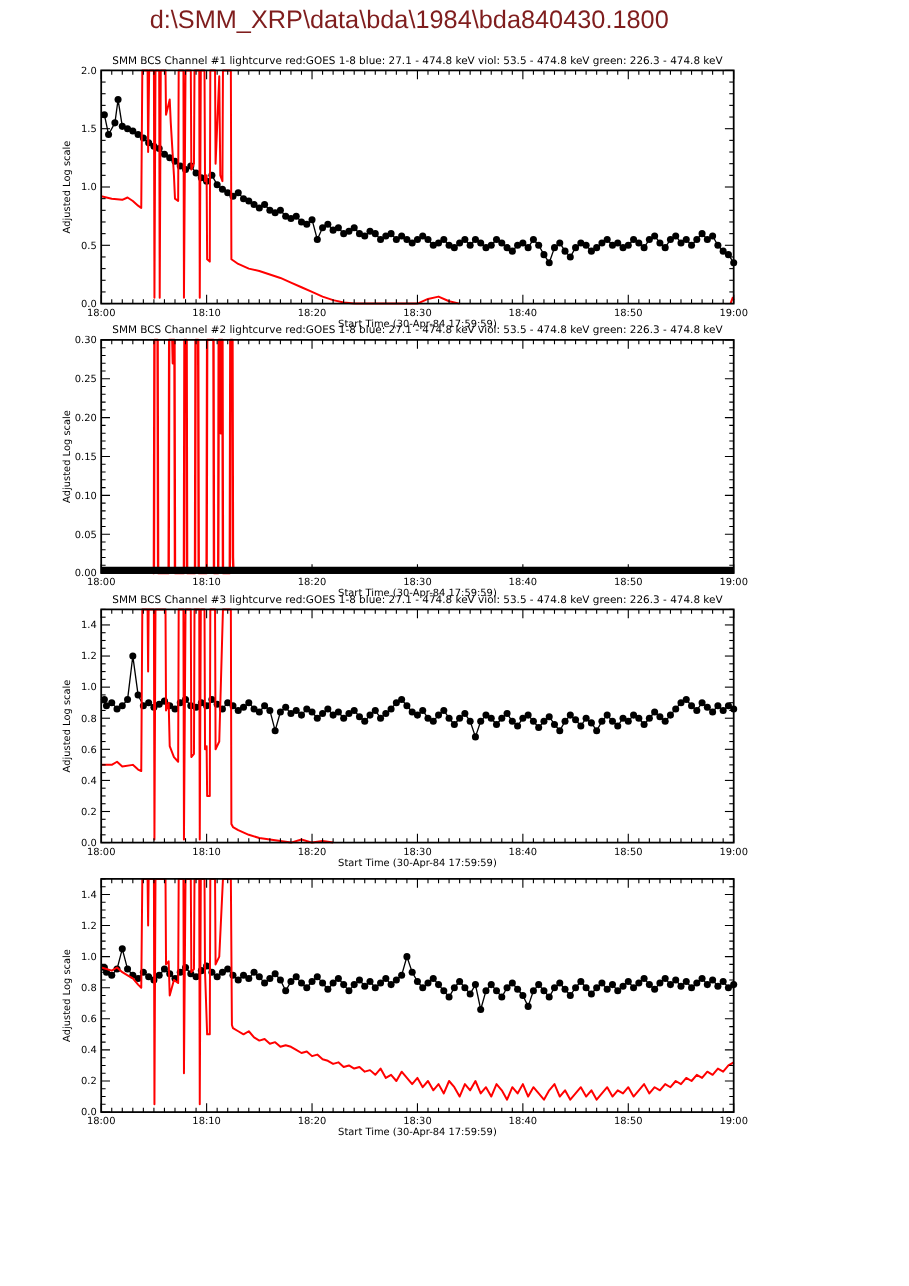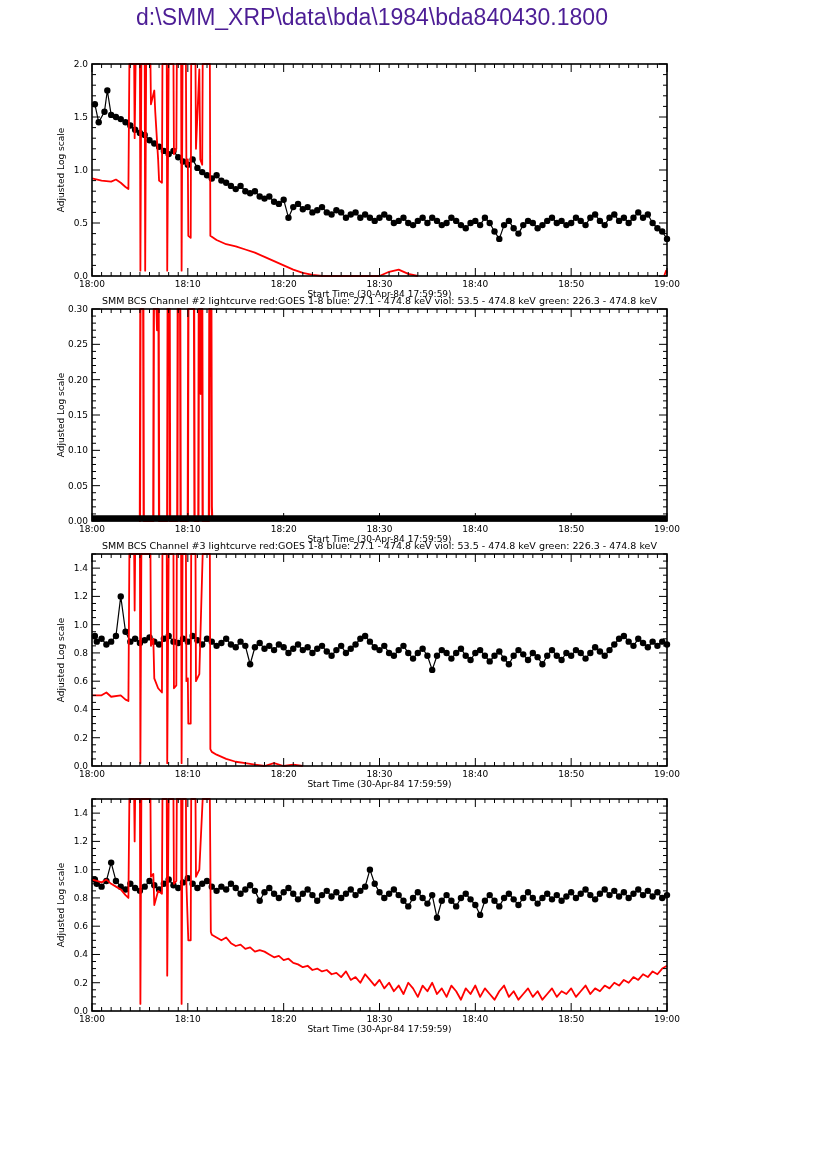--- a/index.html
+++ b/index.html
@@ -9,41 +9,42 @@
     background:#ffffff;
     font-family:"DejaVu Sans",sans-serif;
     overflow:hidden;
   }
   .page-title{
     position:absolute;
     top:4px;left:0;width:744px;
     text-align:center;
     font-family:"Liberation Sans","DejaVu Sans",sans-serif;
     font-size:23px;
-    color:#4c1d95;
+    color:#7f1d1d;
     white-space:nowrap;
   }
   .chart-block{position:absolute;left:0;width:740px;height:250px;}
   .chart-title{
     position:absolute;
     left:92px;width:575px;top:0;
     text-align:center;
     font-size:9.5px;
     color:#000;
     white-space:nowrap;
   }
   .chart-svg{position:absolute;left:0;top:10px;}
   svg text{font-family:"DejaVu Sans",sans-serif;font-size:9px;fill:#000;}
 </style>
 </head>
 <body>
 
 <div class="page-title">d:\SMM_XRP\data\bda\1984\bda840430.1800</div>
 
 <div class="chart-block" style="top:50px">
+  <div class="chart-title">SMM BCS Channel #1 lightcurve  red:GOES 1-8  blue: 27.1 - 474.8 keV  viol: 53.5 - 474.8 keV  green: 226.3 - 474.8 keV</div>
   <svg class="chart-svg" width="740" height="240">
       <g>
         <g>
           <polyline points="94.88,44.28 98.71,62.3 104.46,51.7 107.33,30.5 111.17,54.88 115.96,57 120.75,59.12 125.54,62.3 130.33,65.48 135.13,69.72 139.92,72.9 144.71,75.02 149.5,80.32 154.29,83.5 159.08,86.68 163.88,90.92 168.67,94.1 173.46,90.92 178.25,97.28 183.04,101.52 187.83,104.7 192.63,99.4 197.42,107.88 202.21,112.12 207,115.3 211.79,118.48 216.58,115.3 221.38,120.6 226.17,122.72 230.96,125.9 235.75,129.08 240.54,125.9 245.33,131.2 250.13,133.32 254.92,131.2 259.71,136.5 264.5,138.62 269.29,136.5 274.08,141.8 278.88,143.92 283.67,139.68 288.46,157.7 293.25,147.1 298.04,143.92 302.83,149.22 307.63,147.1 312.42,152.4 317.21,150.28 322,147.1 326.79,152.4 331.58,154.52 336.38,150.28 341.17,152.4 345.96,157.7 350.75,154.52 355.54,152.4 360.33,157.7 365.13,154.52 369.92,157.7 374.71,160.88 379.5,157.7 384.29,154.52 389.08,157.7 393.88,163 398.67,160.88 403.46,157.7 408.25,163 413.04,165.12 417.83,160.88 422.63,157.7 427.42,163 432.21,157.7 437,160.88 441.79,165.12 446.58,163 451.38,157.7 456.17,160.88 460.96,165.12 465.75,168.3 470.54,163 475.33,160.88 480.13,165.12 484.92,157.7 489.71,163 494.5,171.48 499.29,178.9 504.08,165.12 508.88,160.88 513.67,168.3 518.46,173.6 523.25,165.12 528.04,160.88 532.83,163 537.63,168.3 542.42,165.12 547.21,160.88 552,157.7 556.79,163 561.58,160.88 566.38,165.12 571.17,163 575.96,157.7 580.75,160.88 585.54,165.12 590.33,157.7 595.13,154.52 599.92,160.88 604.71,165.12 609.5,157.7 614.29,154.52 619.08,160.88 623.88,157.7 628.67,163 633.46,157.7 638.25,152.4 643.04,157.7 647.83,154.52 652.63,163 657.42,168.3 662.21,171.48 667,178.9" fill="none" stroke="#000000" stroke-width="1.2" stroke-linejoin="round"></polyline>
           <circle cx="94.88" cy="44.28" r="3.2" fill="#000000"></circle>
           <circle cx="98.71" cy="62.3" r="3.2" fill="#000000"></circle>
           <circle cx="104.46" cy="51.7" r="3.2" fill="#000000"></circle>
           <circle cx="107.33" cy="30.5" r="3.2" fill="#000000"></circle>
           <circle cx="111.17" cy="54.88" r="3.2" fill="#000000"></circle>
           <circle cx="115.96" cy="57" r="3.2" fill="#000000"></circle>

